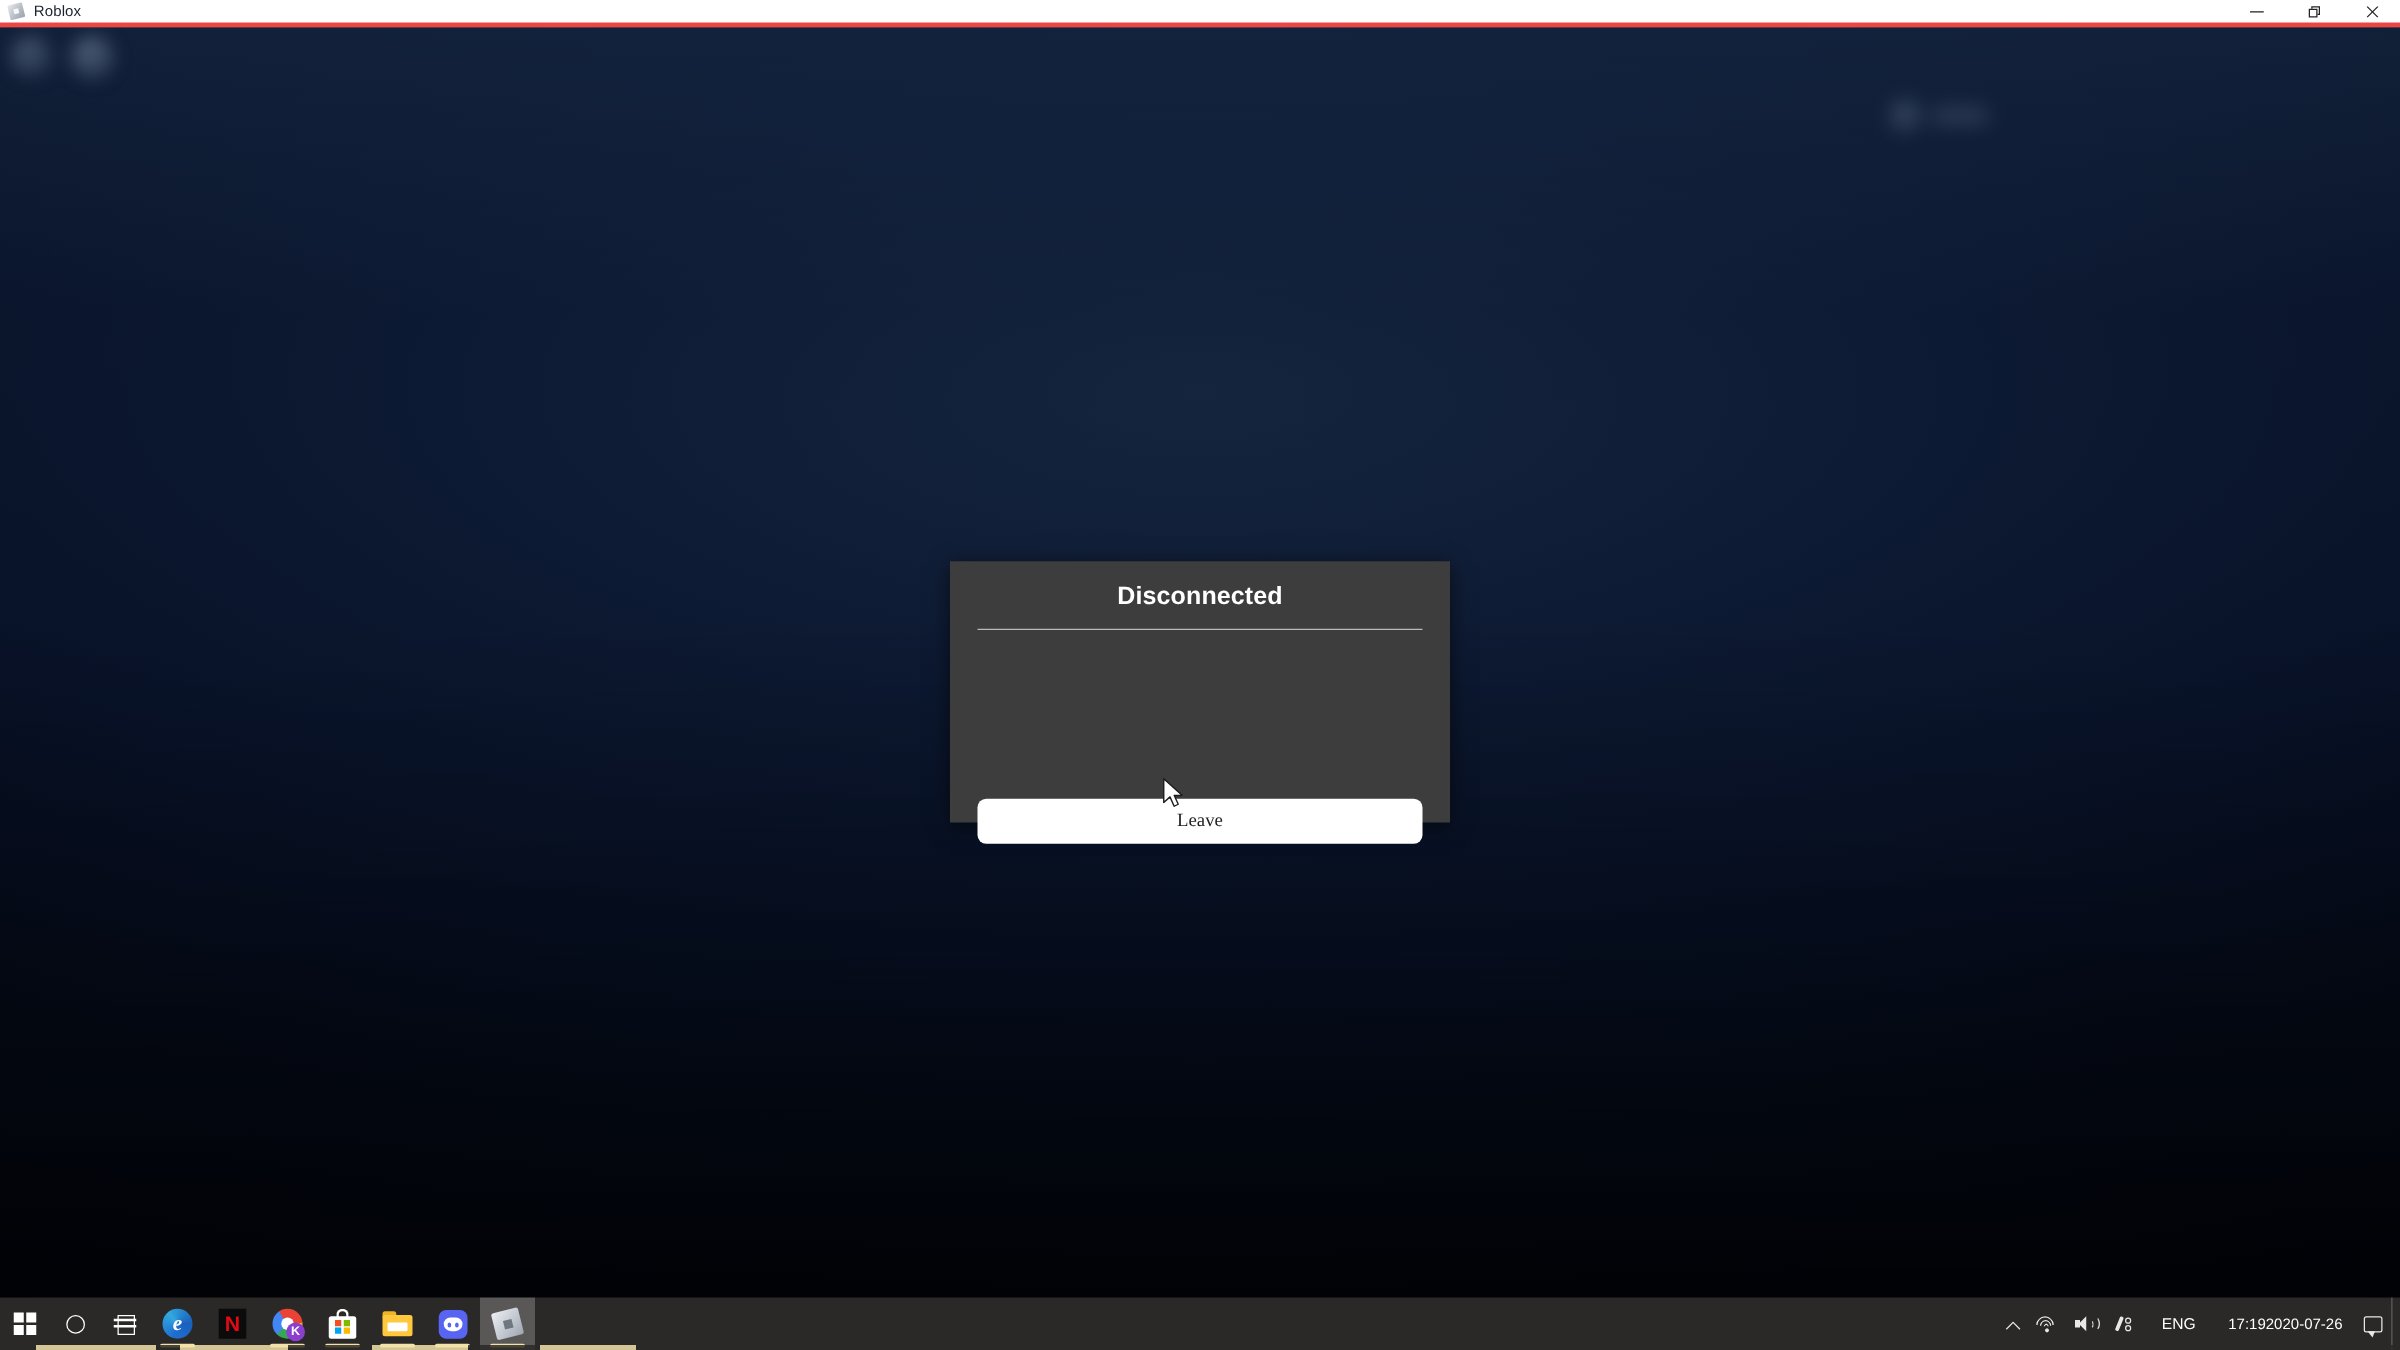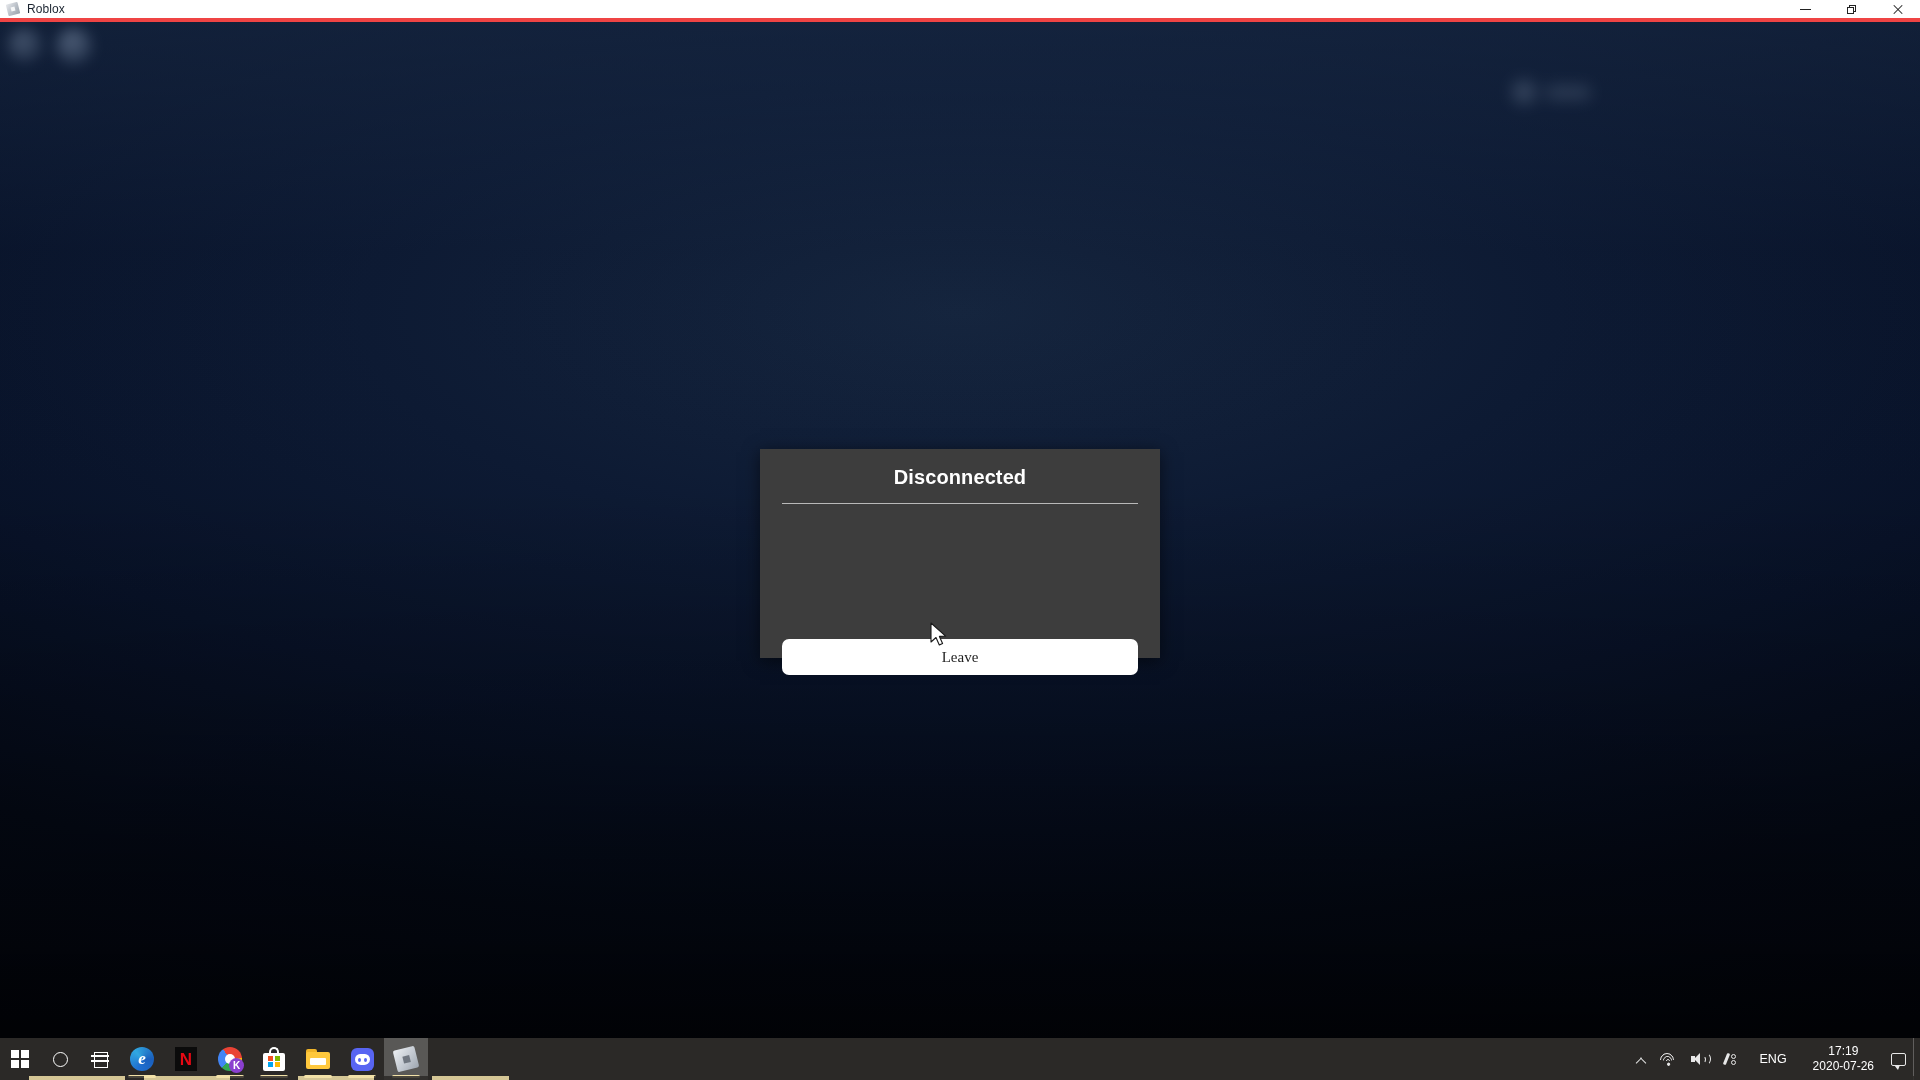--- a/index.html
+++ b/index.html
@@ -176,21 +176,21 @@
     border-top:6px solid transparent; border-bottom:6px solid transparent; border-right:6px solid #e8e8e8; }
   .ico-vol i{ position:absolute; border:1.4px solid #e8e8e8; border-left-color:transparent; border-top-color:transparent; border-bottom-color:transparent;
     border-radius:50%; }
   .ico-vol i.w1{ left:9px; top:3.5px; width:6px; height:7px; }
   .ico-vol i.w2{ left:11px; top:1px;  width:9px; height:12px; }
   .ico-pen{ width:15px; height:15px; position:relative; }
   .ico-pen .body{ position:absolute; left:3px; top:1px; width:3px; height:12px; background:#e8e8e8; transform:rotate(22deg); border-radius:1px; }
   .ico-pen .nib{ position:absolute; left:9px; top:2px; width:5px; height:5px; border:1.4px solid #e8e8e8; border-radius:50%; }
   .ico-pen .nib2{ position:absolute; left:9px; top:8px; width:5px; height:5px; border:1.4px solid #e8e8e8; border-radius:50%; }
   #lang{ font-size:12.5px; color:#fff; padding:0 9px; }
-  #clock{ display:flex; flex-direction:column; align-items:center; justify-content:center;
+  #clock{ display:flex; flex-direction:row; align-items:center; justify-content:center;
     padding:0 10px; height:42px; line-height:15px; }
   #clock .t,#clock .d{ font-size:12px; color:#ffffff; }
   .ico-notif{ width:15px; height:13px; border:1.5px solid #e8e8e8; border-radius:2px; position:relative; }
   .ico-notif:after{ content:""; position:absolute; left:2px; bottom:-5px; width:0; height:0;
     border-left:4px solid transparent; border-right:2px solid transparent; border-top:5px solid #e8e8e8; }
   #showdesk{ width:7px; height:42px; border-left:1px solid rgba(255,255,255,.25); }
 </style>
 </head>
 <body>
 

